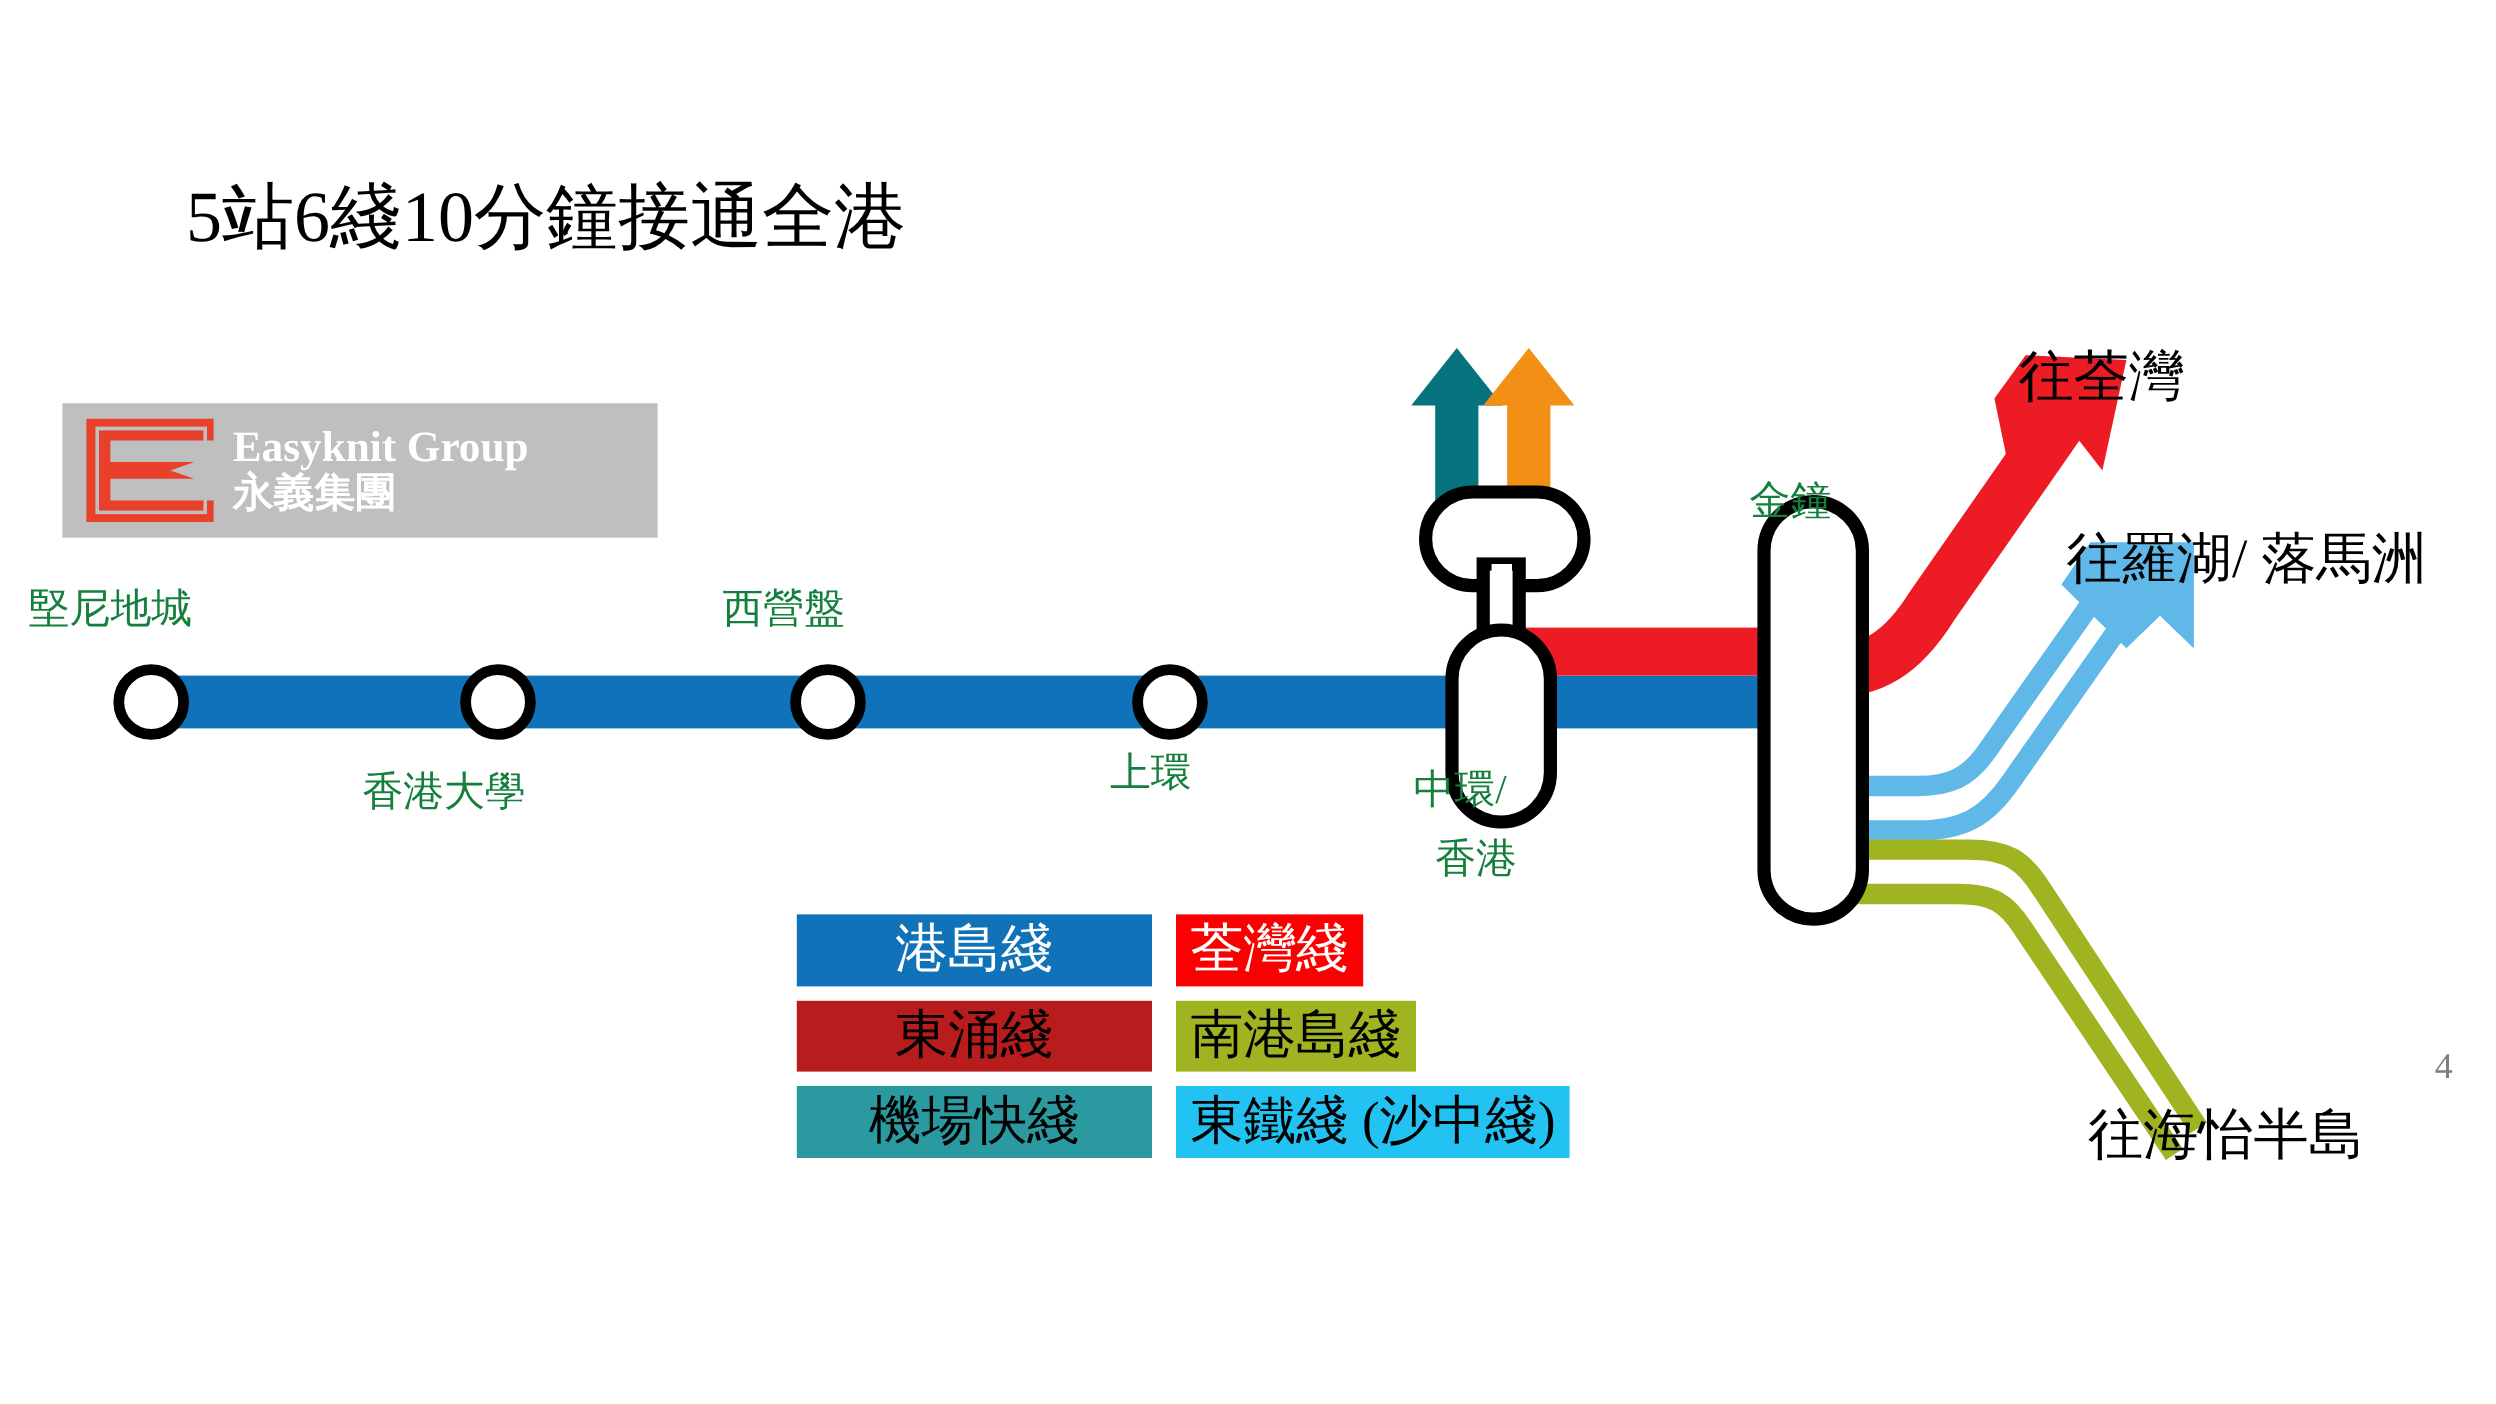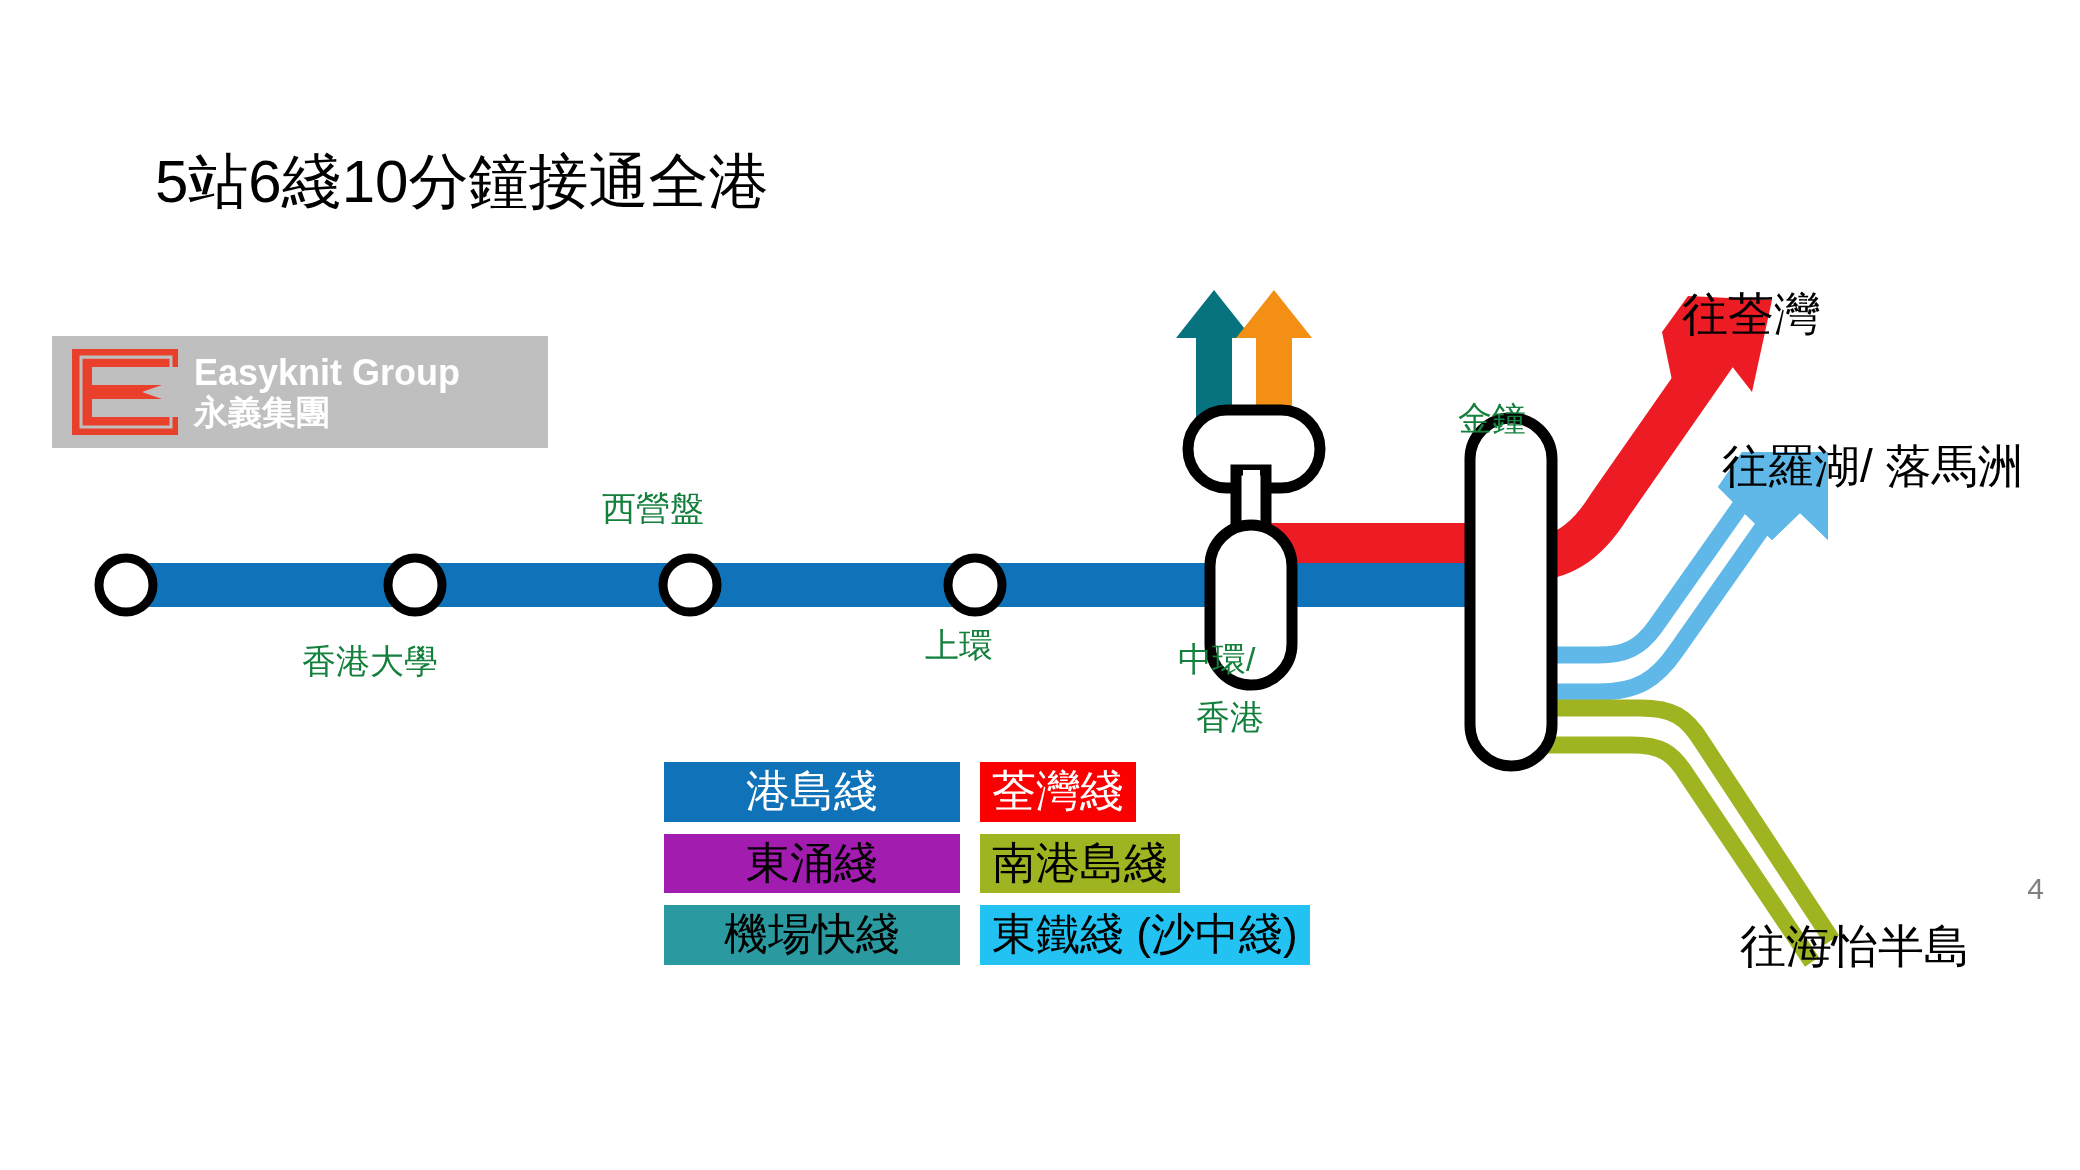--- a/index.html
+++ b/index.html
@@ -5,21 +5,21 @@
   html, body {
     margin: 0; padding: 0;
     background: #ffffff;
   }
   #slide {
     position: relative;
     width: 2080px;
     height: 998px;
     background: #ffffff;
     overflow: hidden;
-    font-family: Liberation Sans, sans-serif;
+    font-family: Liberation Serif, serif;
   }
   #map-svg {
     position: absolute;
     left: 0; top: 0;
     width: 2080px;
     height: 1170px;
   }
 
   
   .slide-title {
@@ -184,20 +184,21 @@
       <path d="M 2 2 L 108 2 L 108 20 L 22 20 L 22 38 L 92 38 L 72 45 L 92 52 L 22 52 L 22 70 L 108 70 L 108 88 L 2 88 Z" fill="#e8402a"></path>
       <path d="M 12 11 L 100 11 L 100 11.5 L 12 11.5 Z" fill="#bfbfbf"></path>
       <rect x="11" y="10" width="90" height="70" fill="none" stroke="#bfbfbf" stroke-width="3"></rect>
     </svg>
     <div class="logo-text">
       <div class="logo-text-en">Easyknit Group</div>
       <div class="logo-text-zh">永義集團</div>
     </div>
   </div>
 
+  <div class="stn-label" style="left:24px; top:488px;">堅尼地城</div>
 
   <div class="stn-label" style="left:302px; top:625px;margin-top:16px;">香港大學</div>
 
   <div class="stn-label" style="left:602px; top:488px;">西營盤</div>
 
   <div class="stn-label" style="left:925px; top:625px;">上環</div>
 
   <div class="stn-label two-line" style="left:1178px; top:638px;">中環/</div>
   <div class="stn-label two-line" style="left:1196px; top:696px;">香港</div>
 
@@ -211,21 +212,21 @@
   <div class="dest-label" style="left:1740px; top:920px;">往海怡半島</div>
 
   <div class="legend">
 
     <div class="legend-row">
       <span class="legend-chip legend-col-a" style="background: rgb(16, 114, 184); color: rgb(255, 255, 255);">港島綫</span>
       <span class="legend-chip legend-col-b" style="background: rgb(250, 0, 0); color: rgb(255, 255, 255);">荃灣綫</span>
     </div>
 
     <div class="legend-row">
-      <span class="legend-chip legend-col-a" style="background: #a21caf; color: rgb(0, 0, 0);">東涌綫</span>
+      <span class="legend-chip legend-col-a" style="background: #b91c1c; color: rgb(0, 0, 0);">東涌綫</span>
       <span class="legend-chip legend-col-b" style="background: rgb(159, 180, 32); color: rgb(0, 0, 0);">南港島綫</span>
     </div>
 
     <div class="legend-row">
       <span class="legend-chip legend-col-a" style="background: rgb(42, 154, 160); color: rgb(0, 0, 0);">機場快綫</span>
       <span class="legend-chip legend-col-b" style="background: rgb(34, 195, 242); color: rgb(0, 0, 0);">東鐵綫 (沙中綫)</span>
     </div>
 
   </div>
 

